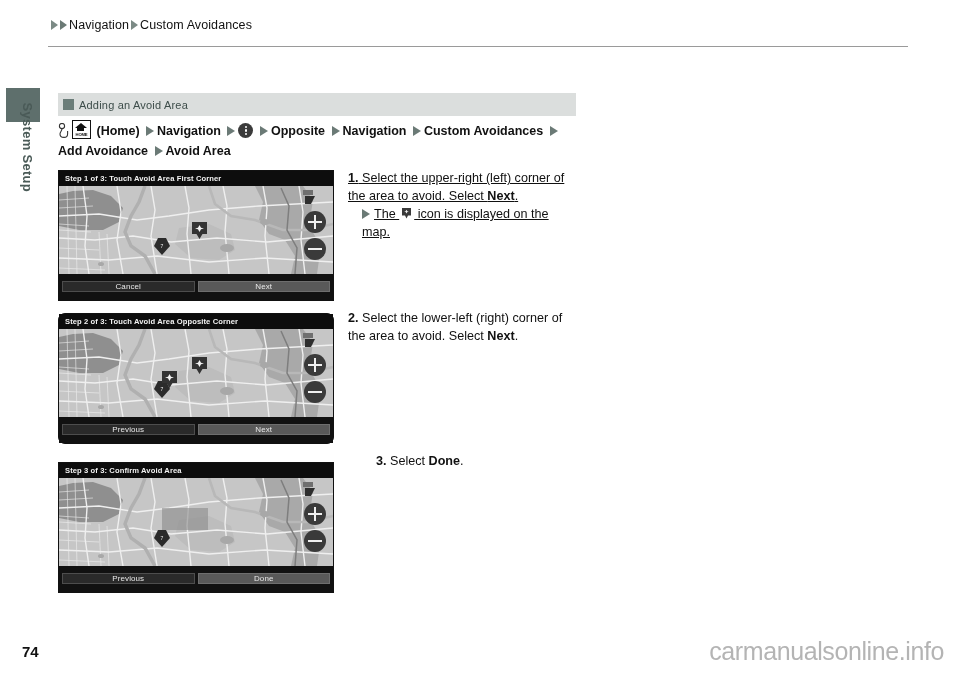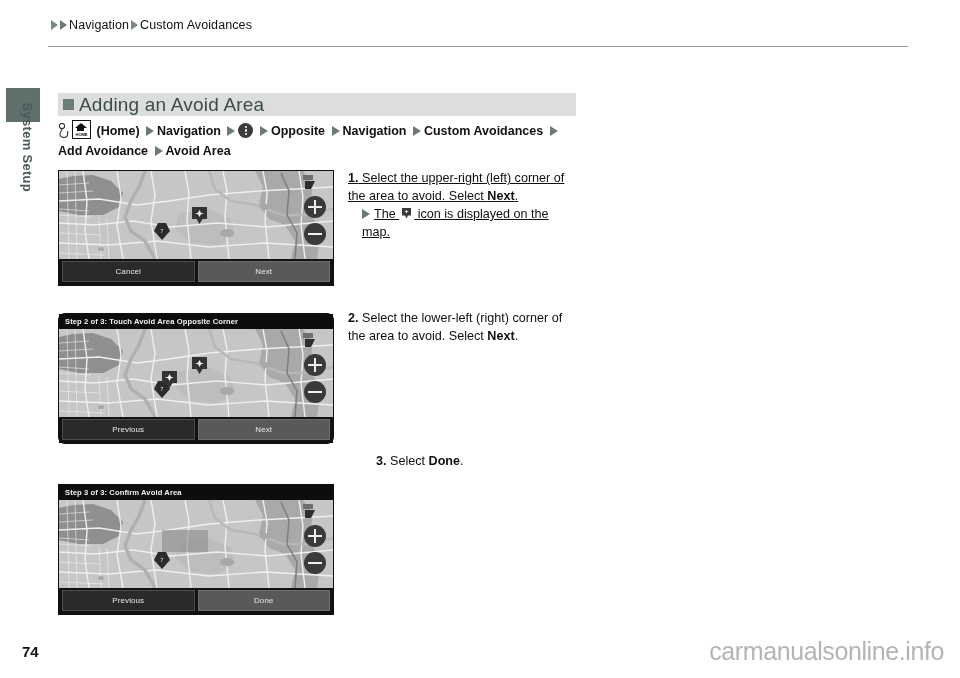--- a/index.html
+++ b/index.html
@@ -86,21 +86,21 @@
   }
   .section-bullet {
     width: 11px;
     height: 11px;
     background: #6b7d79;
     margin-left: 5px;
     margin-right: 5px;
     flex: none;
   }
   .section-title {
-    font-size: 19px;
+    font-size: 11px;
     color: #3d4d4a;
     letter-spacing: 0.2px;
   }
 
   
   .navpath {
     position: absolute;
     left: 58px;
     top: 120px;
     width: 520px;
@@ -257,20 +257,21 @@
     left: 9.6px; top: 4px;
     width: 2.8px; height: 14px;
   }
   .btn-row {
     display: flex;
     height: 21px;
     background: #111;
     padding: 2px 3px 3px 3px;
     gap: 3px;
     box-sizing: content-box;
+    align-items: center;
   }
   .nav-btn {
     flex: 1;
     display: flex;
     align-items: center;
     justify-content: center;
     font-size: 8px;
     color: #e8e8e8;
     border: 1px solid #4d4d4d;
     box-sizing: border-box;
@@ -353,20 +354,21 @@
     <span>Select the lower-left (right) corner of the area to avoid. Select </span><span class="bold">Next</span><span>.</span>
   </div>
 
   <div class="step" style="top:453px;width:228px;margin-left:28px;">
     <span class="num">3.</span>
     <span>Select </span><span class="bold">Done</span><span>.</span>
   </div>
 </div>
 
 <div class="screen" style="top:170px;">
+  <div class="screen-title">Step 1 of 3: Touch Avoid Area First Corner</div>
   <div class="map">
     <svg width="274" height="88" viewBox="0 0 274 88">
       <rect width="274" height="88" fill="#c6c6c6"></rect>
       <path d="M0 8 L14 5 L34 4 L52 10 L64 22 L60 36 L44 44 L20 44 L0 40 Z" fill="#8f8f8f"></path>
       <path d="M196 0 L204 16 L200 34 L210 48 L226 54 L236 70 L232 88 L258 88 L262 60 L250 40 L254 14 L244 0 Z" fill="#a9a9a9"></path>
       <path d="M120 42 L150 38 L172 48 L176 64 L160 74 L132 72 L116 58 Z" fill="#bdbdbd"></path>
       <g stroke="#efefef" stroke-width="1.4" fill="none">
         <path d="M0 30 L40 28 L78 34 L110 30 L150 24 L200 20 L274 16"></path>
         <path d="M0 52 L36 54 L74 50 L112 56 L158 52 L208 56 L274 50"></path>
         <path d="M0 72 L50 74 L98 70 L150 76 L206 72 L274 76"></path>
@@ -451,21 +453,21 @@
     </svg>
     <div class="zoom-btn plus"></div>
     <div class="zoom-btn minus"></div>
   </div>
   <div class="btn-row">
     <div class="nav-btn dark">Previous</div>
     <div class="nav-btn light">Next</div>
   </div>
 </div>
 
-<div class="screen" style="top:484px;">
+<div class="screen" style="top:462px;">
   <div class="screen-title">Step 3 of 3: Confirm Avoid Area</div>
   <div class="map">
     <svg width="274" height="88" viewBox="0 0 274 88">
       <rect width="274" height="88" fill="#c6c6c6"></rect>
       <path d="M0 8 L14 5 L34 4 L52 10 L64 22 L60 36 L44 44 L20 44 L0 40 Z" fill="#8f8f8f"></path>
       <path d="M196 0 L204 16 L200 34 L210 48 L226 54 L236 70 L232 88 L258 88 L262 60 L250 40 L254 14 L244 0 Z" fill="#a9a9a9"></path>
       <path d="M120 42 L150 38 L172 48 L176 64 L160 74 L132 72 L116 58 Z" fill="#bdbdbd"></path>
       <g stroke="#efefef" stroke-width="1.4" fill="none">
         <path d="M0 30 L40 28 L78 34 L110 30 L150 24 L200 20 L274 16"></path>
         <path d="M0 52 L36 54 L74 50 L112 56 L158 52 L208 56 L274 50"></path>

